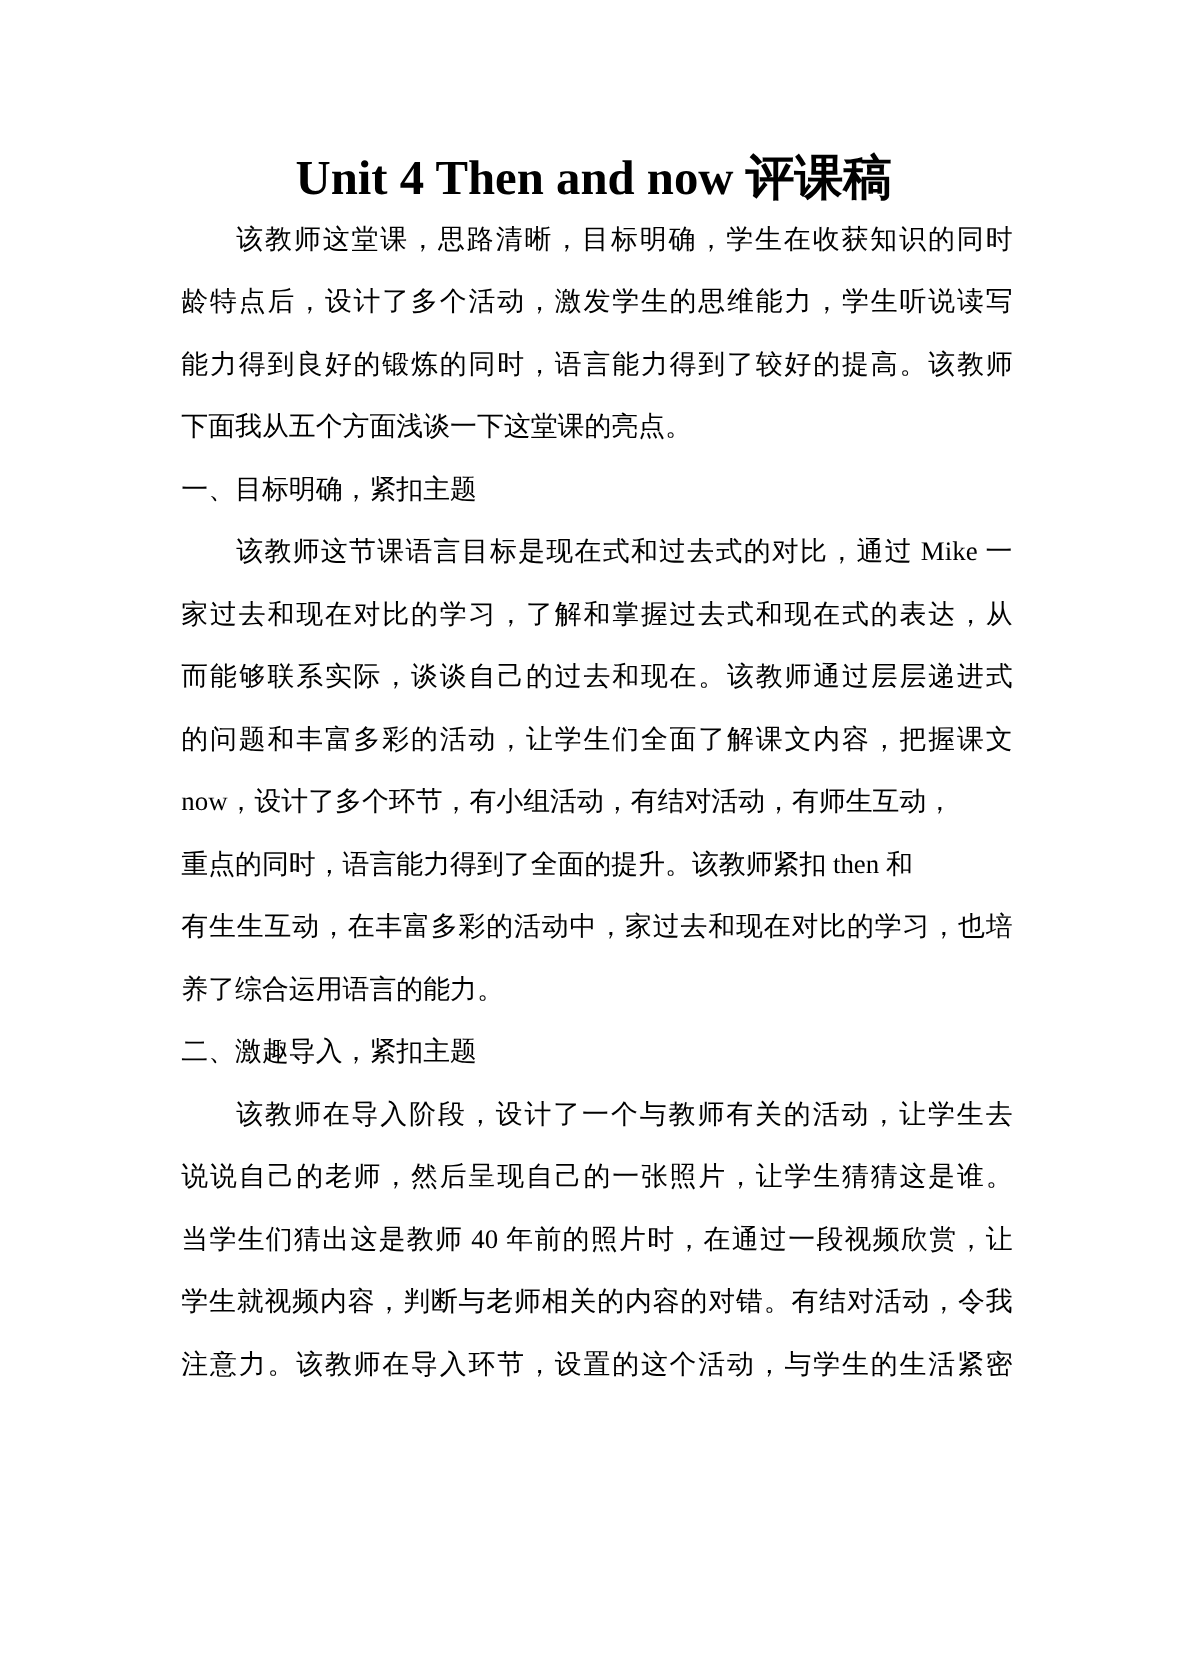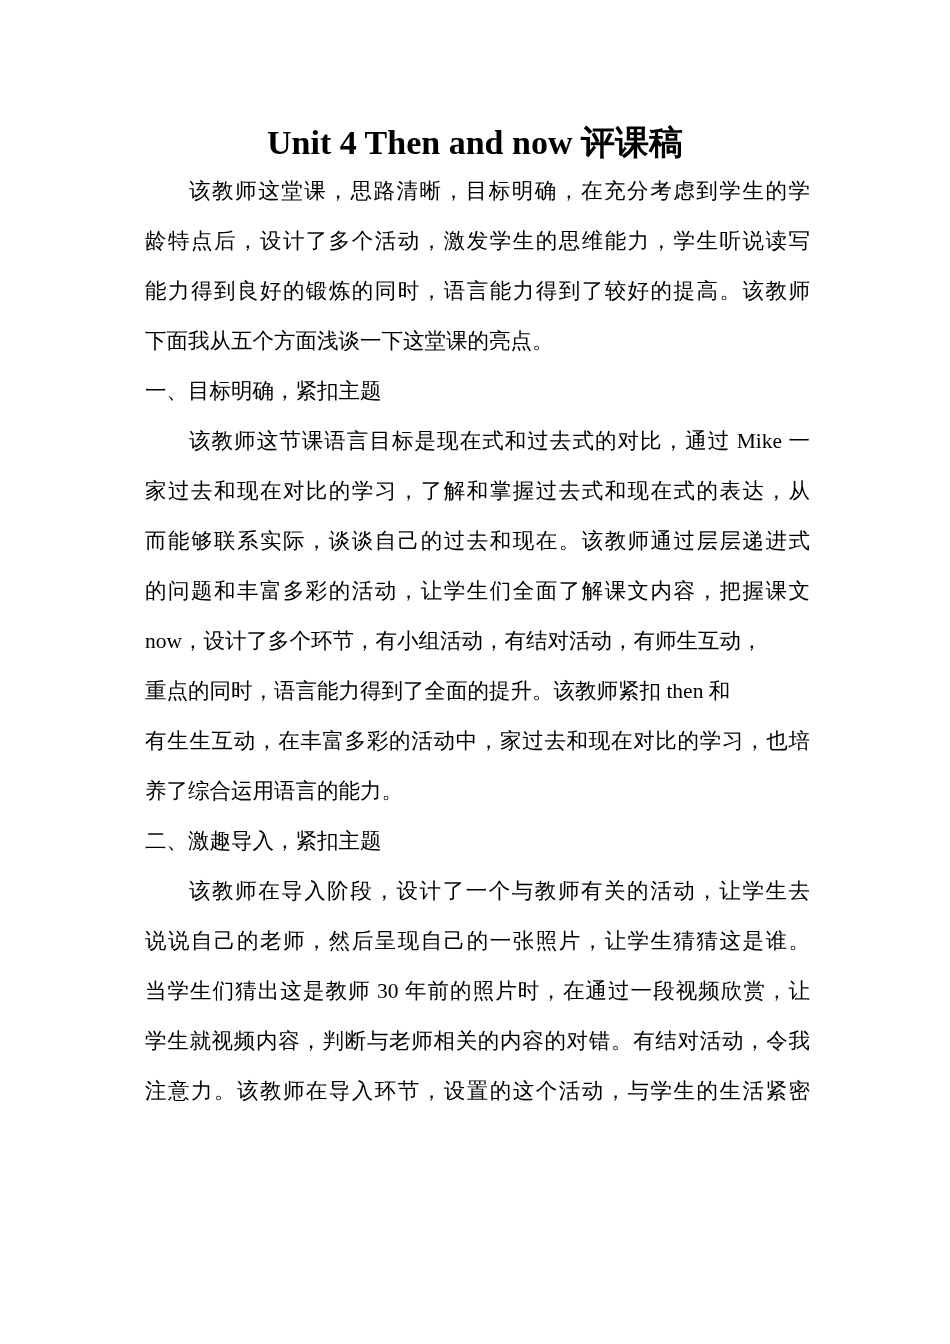--- a/index.html
+++ b/index.html
@@ -22,21 +22,21 @@
       width: 950px;
       height: 1344px;
       background: #ffffff;
     }
     .title {
       position: absolute;
       left: 0;
       top: 118px;
       width: 950px;
       text-align: center;
-      font-size: 34px;
+      font-size: 39px;
       font-weight: bold;
       line-height: 50px;
       white-space: nowrap;
       letter-spacing: 0px;
     }
     .body-text {
       position: absolute;
       left: 145px;
       top: 166px;
       width: 665px;
@@ -60,33 +60,33 @@
       text-align: left;
     }
   </style>
 </head>
 <body>
 
 <div class="page">
   <div class="title">Unit 4 Then and now 评课稿</div>
 
   <div class="body-text">
-    <span class="line indent justify">该教师这堂课，思路清晰，目标明确，在充分考虑到学生的学</span>
+    <span class="line indent justify">该教师这堂课，思路清晰，目标明确，学生在收获知识的同时</span>
     <span class="line justify">龄特点后，设计了多个活动，激发学生的思维能力，学生听说读写</span>
     <span class="line justify">能力得到良好的锻炼的同时，语言能力得到了较好的提高。该教师</span>
     <span class="line">下面我从五个方面浅谈一下这堂课的亮点。</span>
     <span class="line heading">一、目标明确，紧扣主题</span>
     <span class="line indent justify">该教师这节课语言目标是现在式和过去式的对比，通过 Mike 一</span>
     <span class="line justify">家过去和现在对比的学习，了解和掌握过去式和现在式的表达，从</span>
     <span class="line justify">而能够联系实际，谈谈自己的过去和现在。该教师通过层层递进式</span>
     <span class="line justify">的问题和丰富多彩的活动，让学生们全面了解课文内容，把握课文</span>
     <span class="line">now，设计了多个环节，有小组活动，有结对活动，有师生互动，</span>
     <span class="line">重点的同时，语言能力得到了全面的提升。该教师紧扣 then 和</span>
     <span class="line justify">有生生互动，在丰富多彩的活动中，家过去和现在对比的学习，也培</span>
     <span class="line">养了综合运用语言的能力。</span>
     <span class="line heading">二、激趣导入，紧扣主题</span>
     <span class="line indent justify">该教师在导入阶段，设计了一个与教师有关的活动，让学生去</span>
     <span class="line justify">说说自己的老师，然后呈现自己的一张照片，让学生猜猜这是谁。</span>
-    <span class="line justify">当学生们猜出这是教师 30 年前的照片时，在通过一段视频欣赏，让</span>
+    <span class="line justify">当学生们猜出这是教师 40 年前的照片时，在通过一段视频欣赏，让</span>
     <span class="line justify">学生就视频内容，判断与老师相关的内容的对错。有结对活动，令我</span>
     <span class="line justify">注意力。该教师在导入环节，设置的这个活动，与学生的生活紧密</span>
   </div>
 </div>
 
 </body></html>

